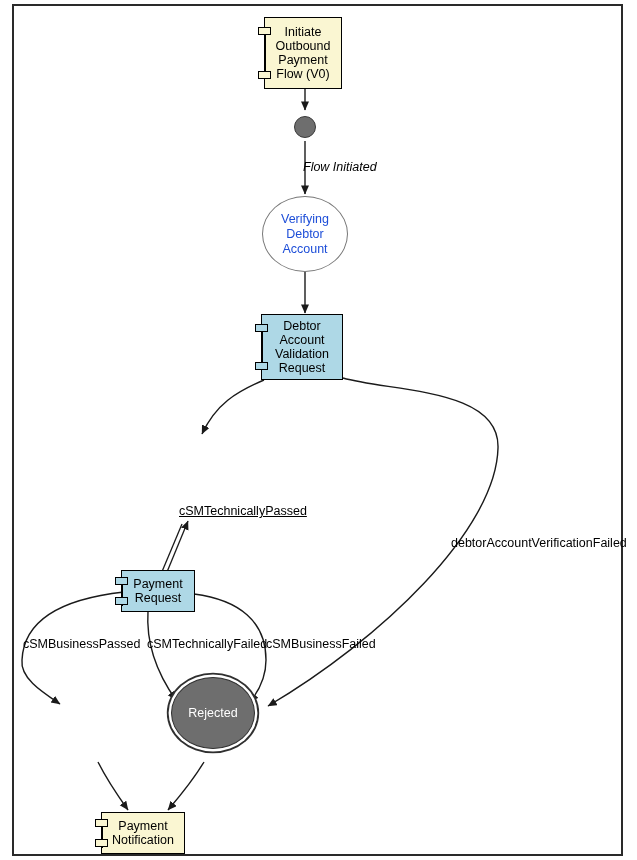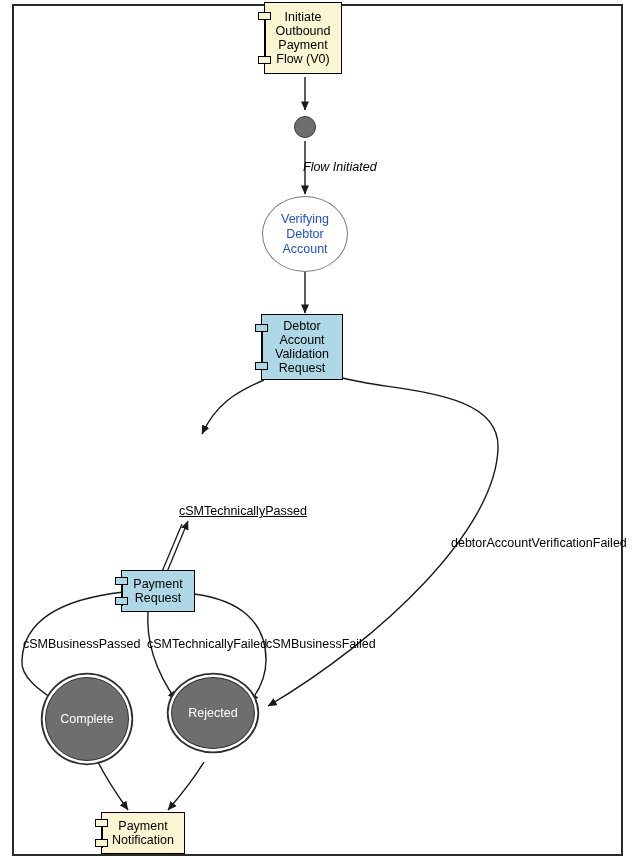--- a/index.html
+++ b/index.html
@@ -159,21 +159,21 @@
   <div class="edge-label" style="left:451px; top:536px;">debtorAccountVerificationFailed</div>
 
   <div class="edge-label" style="left:179px; top:504px;text-decoration:underline;">cSMTechnicallyPassed</div>
 
   <div class="edge-label" style="left:23px; top:637px;">cSMBusinessPassed</div>
 
   <div class="edge-label" style="left:147px; top:637px;">cSMTechnicallyFailed</div>
 
   <div class="edge-label" style="left:266px; top:637px;">cSMBusinessFailed</div>
 
-  <div class="node component cream" id="node-initiate" style="left:264px; top:2px; width:78px; height:72px;">
+  <div class="node component cream" id="node-initiate" style="left:264px; top:17px; width:78px; height:72px;">
     <span class="port-stem" style="top:13px; height:44px;"></span>
     <span class="port top"></span>
     <span class="port bottom"></span>
     <span>
       <span class="nlabel">Initiate</span>
       <span class="nlabel">Outbound</span>
       <span class="nlabel">Payment</span>
       <span class="nlabel">Flow (V0)</span>
     </span>
   </div>
@@ -204,23 +204,20 @@
   <div class="node component blue" id="node-payment-request" style="left:121px; top:570px; width:74px; height:42px;">
     <span class="port-stem" style="top:9px; height:26px;"></span>
     <span class="port top" style="top:6px;"></span>
     <span class="port bottom" style="bottom:6px;"></span>
     <span>
       <span class="nlabel">Payment</span>
       <span class="nlabel">Request</span>
     </span>
   </div>
 
-  <div class="node final-state" id="node-complete" style="left:45px; top:677px; width:84px; height:84px;">
-    <span>Complete</span>
-  </div>
 
   <div class="node final-state" id="node-rejected" style="left:171px; top:677px; width:84px; height:72px;">
     <span>Rejected</span>
   </div>
 
   <div class="node component cream" id="node-payment-notification" style="left:101px; top:812px; width:84px; height:42px;">
     <span class="port-stem" style="top:9px; height:26px;"></span>
     <span class="port top" style="top:6px;"></span>
     <span class="port bottom" style="bottom:6px;"></span>
     <span>

